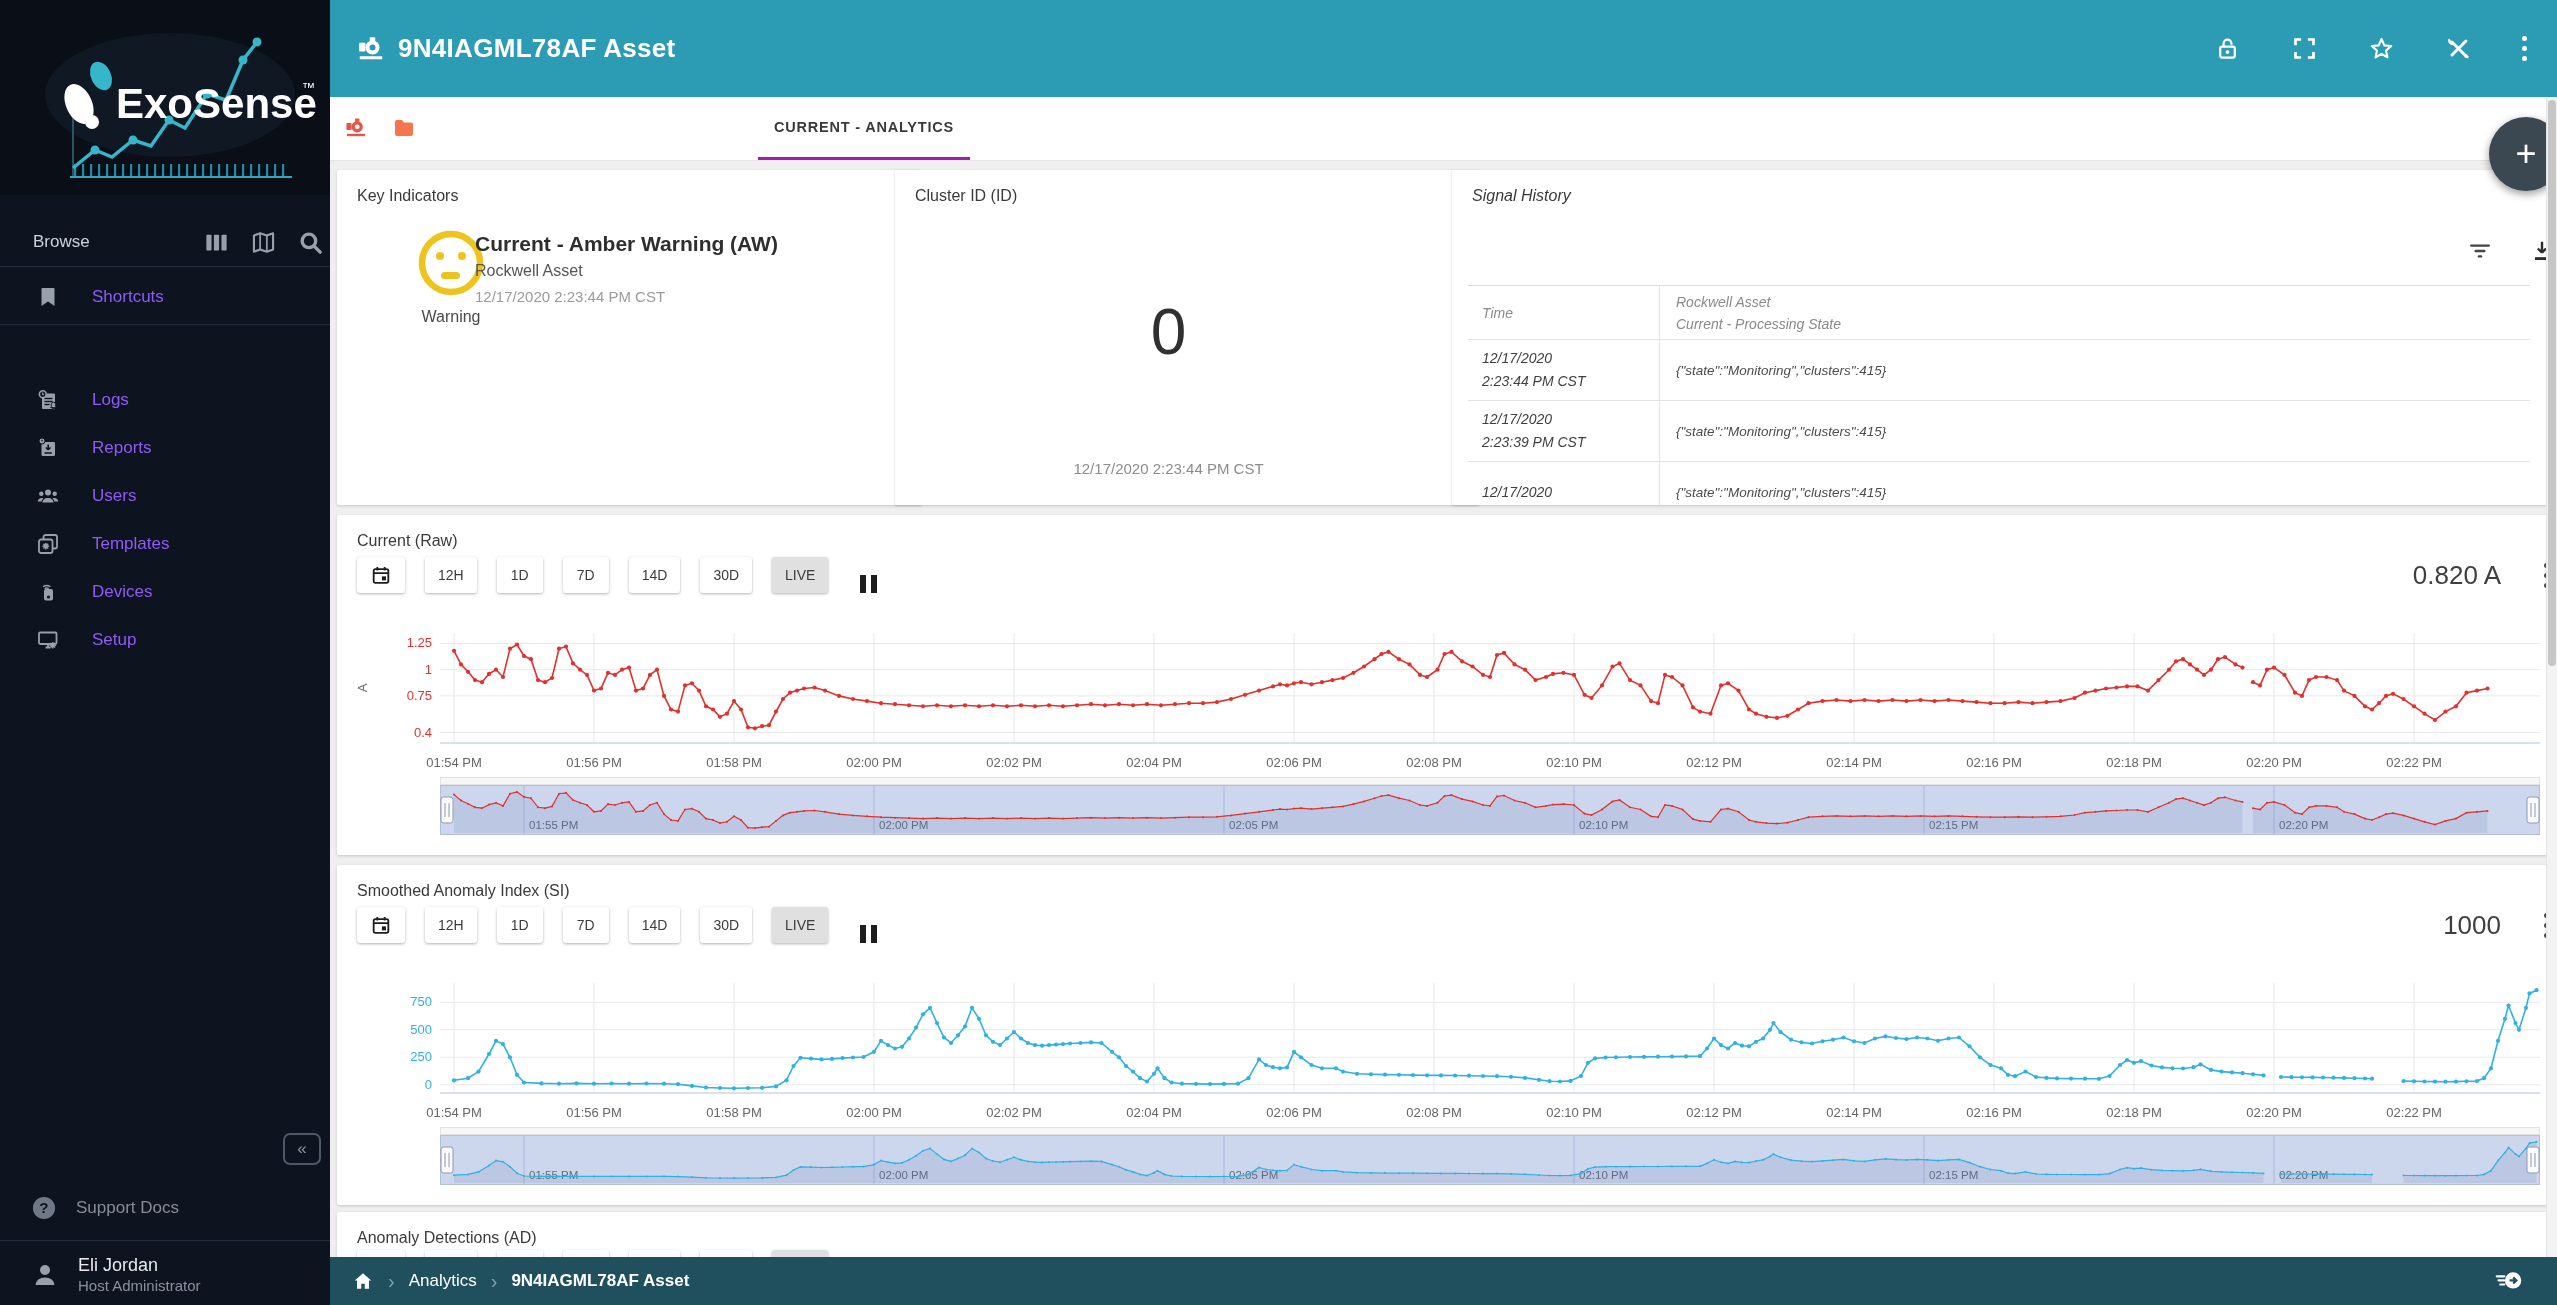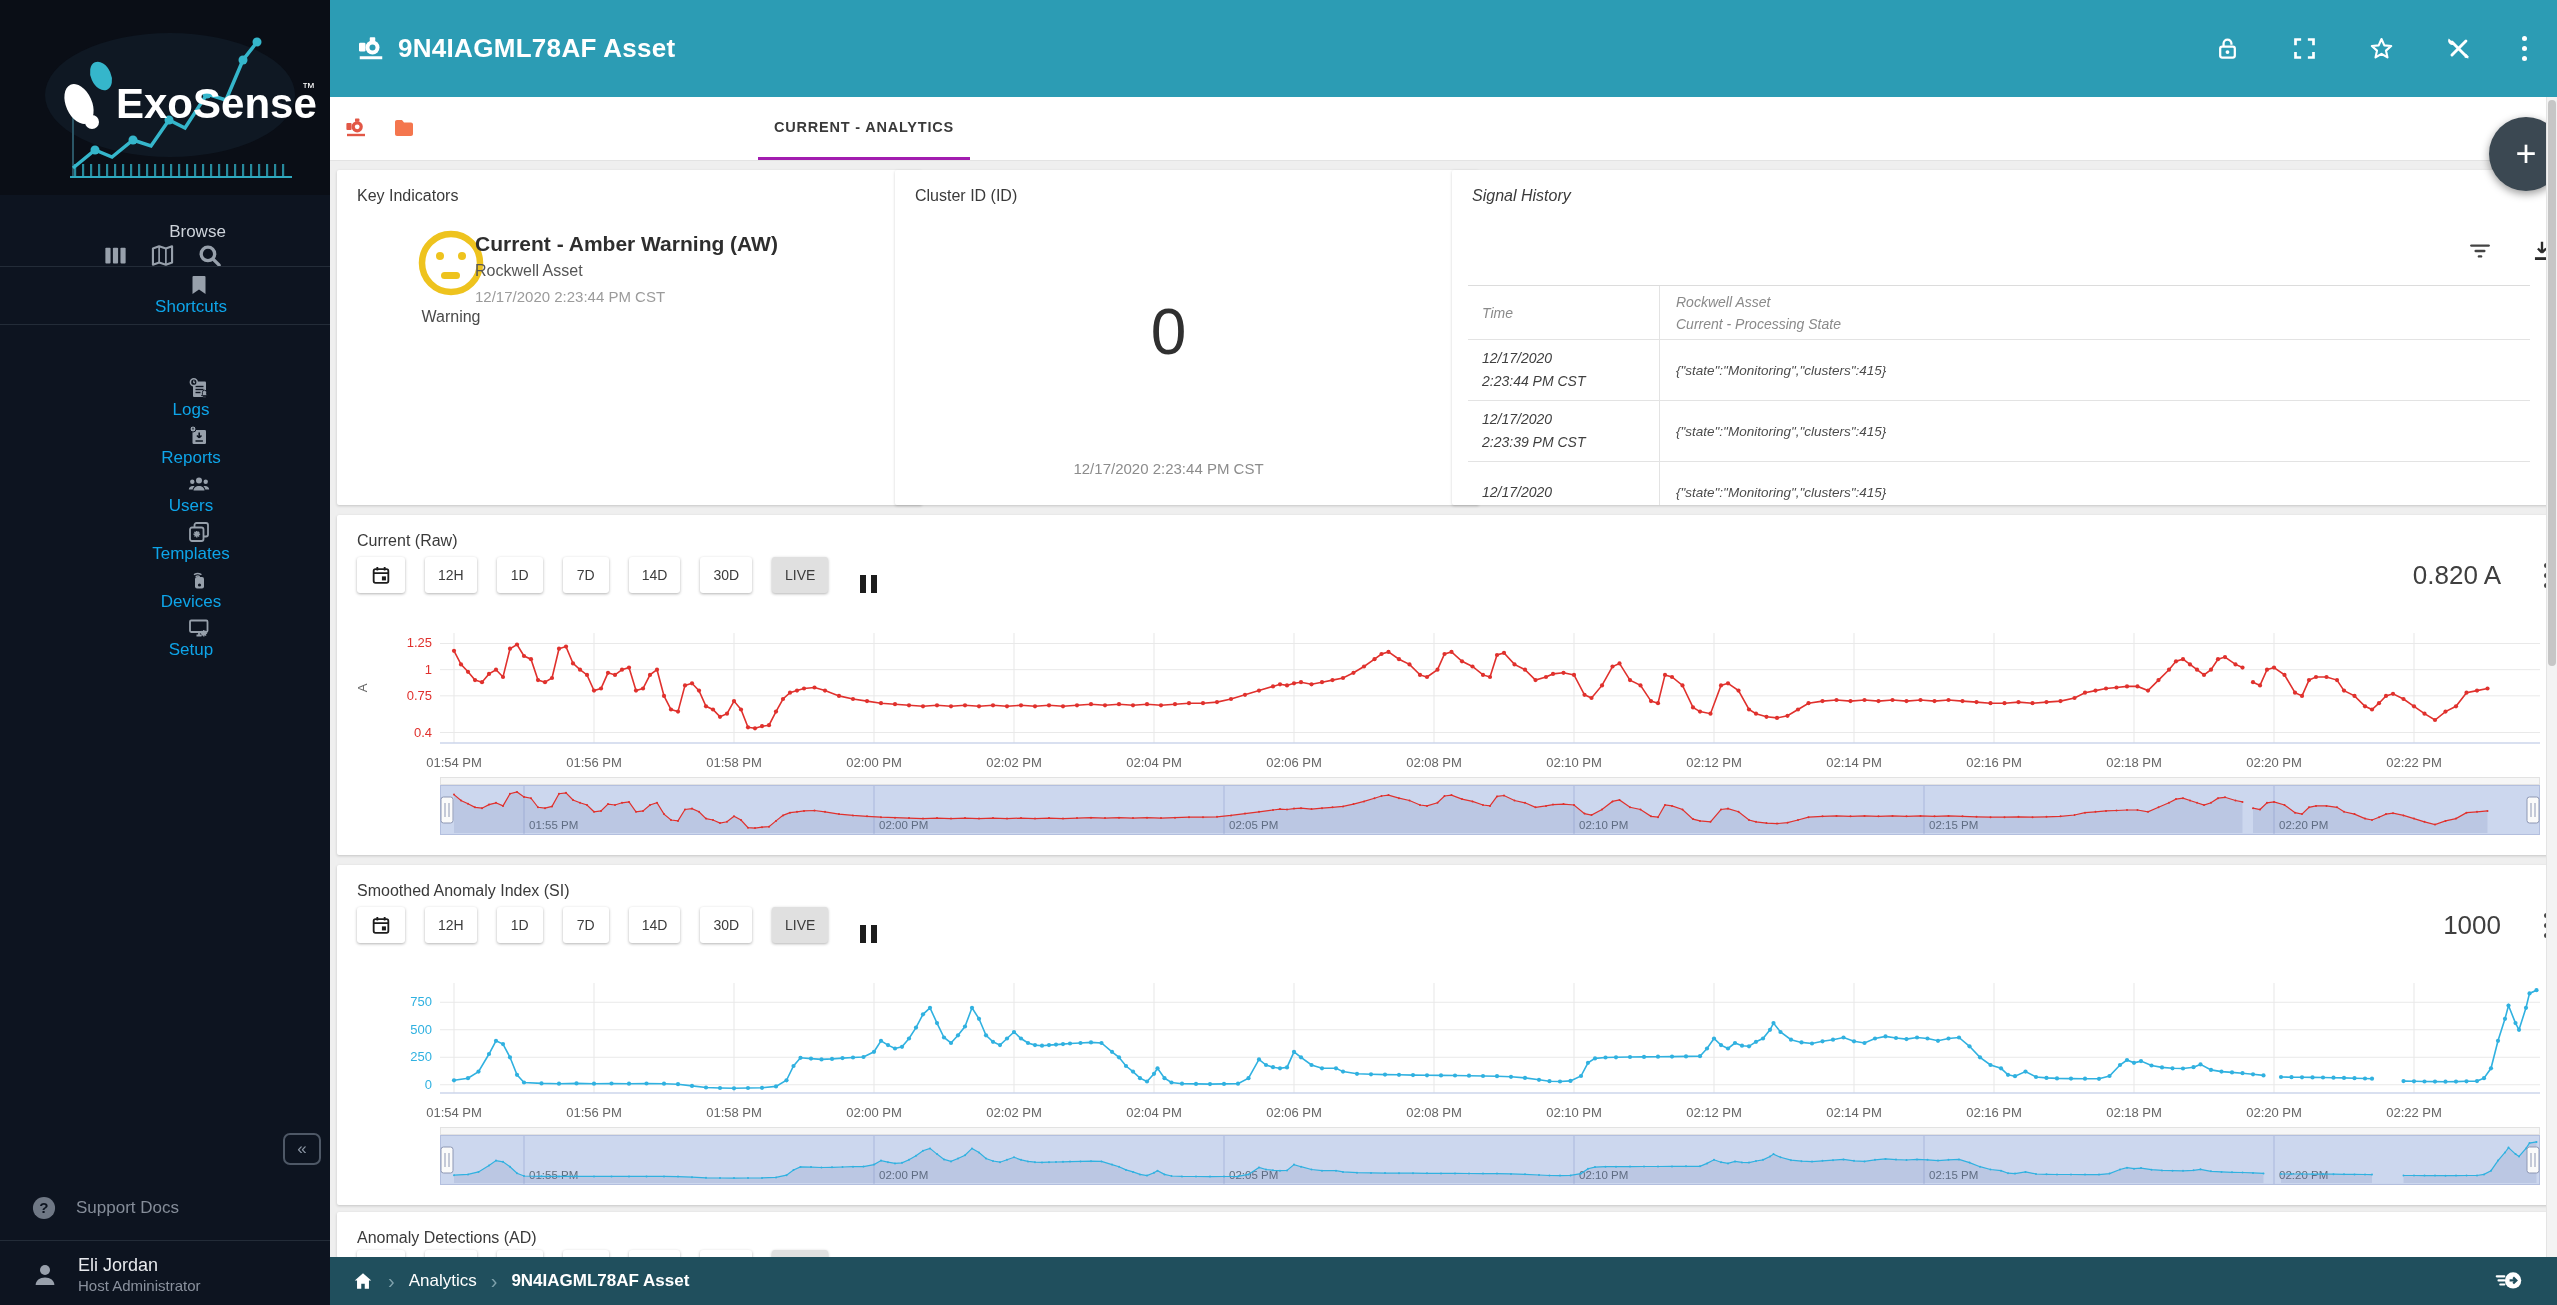--- a/index.html
+++ b/index.html
@@ -1,26 +1,26 @@
 <!DOCTYPE html>
 <html><head>
 <meta charset="utf-8">
 <style>
   html,body{margin:0;padding:0;background:#222;}
   #app{position:relative;width:2557px;height:1305px;overflow:hidden;
        font-family:"Liberation Sans","DejaVu Sans",sans-serif;background:#efefef;}
   
   #sidebar{position:absolute;left:0;top:0;width:330px;height:1305px;background:#0d1420;z-index:6;}
-  .side-row{position:absolute;left:0;width:362px;display:flex;align-items:center;flex-direction:column;}
+  .side-row{position:absolute;left:0;width:362px;display:flex;align-items:center;}
   .side-divider{position:absolute;left:0;width:330px;height:1px;background:#232c38;}
   .browse-label{color:#cdd3da;font-size:17px;margin-left:33px;flex:1;}
   .browse-icons{display:flex;gap:20px;margin-right:38px;}
   .nav-item{height:48px;cursor:pointer;}
   .nav-item .nicon{width:24px;height:24px;margin-left:36px;}
-  .nav-item .nlabel{color:#0ea5e9;font-size:17px;margin-left:20px;}
+  .nav-item .nlabel{color:#8b5cf6;font-size:17px;margin-left:32px;}
   .gray-ic{fill:#97a0ab;}
   .collapse-btn{position:absolute;left:283px;top:1133px;width:34px;height:28px;border:2px solid #4e5866;
     border-radius:7px;color:#8a94a2;font-size:17px;display:flex;align-items:center;justify-content:center;cursor:pointer;}
   .support-row{position:absolute;left:0;top:1188px;width:330px;height:40px;display:flex;align-items:center;cursor:pointer;}
   .support-label{color:#858d99;font-size:17px;margin-left:18px;}
   .user-row{position:absolute;left:0;top:1244px;width:310px;height:61px;display:flex;align-items:center;cursor:pointer;}
   .user-name{color:#e8eaee;font-size:18px;line-height:22px;}
   .user-role{color:#8a919d;font-size:15px;line-height:19px;}
   
   #topbar{position:absolute;left:330px;top:0;width:2227px;height:97px;background:#2c9cb4;z-index:4;

